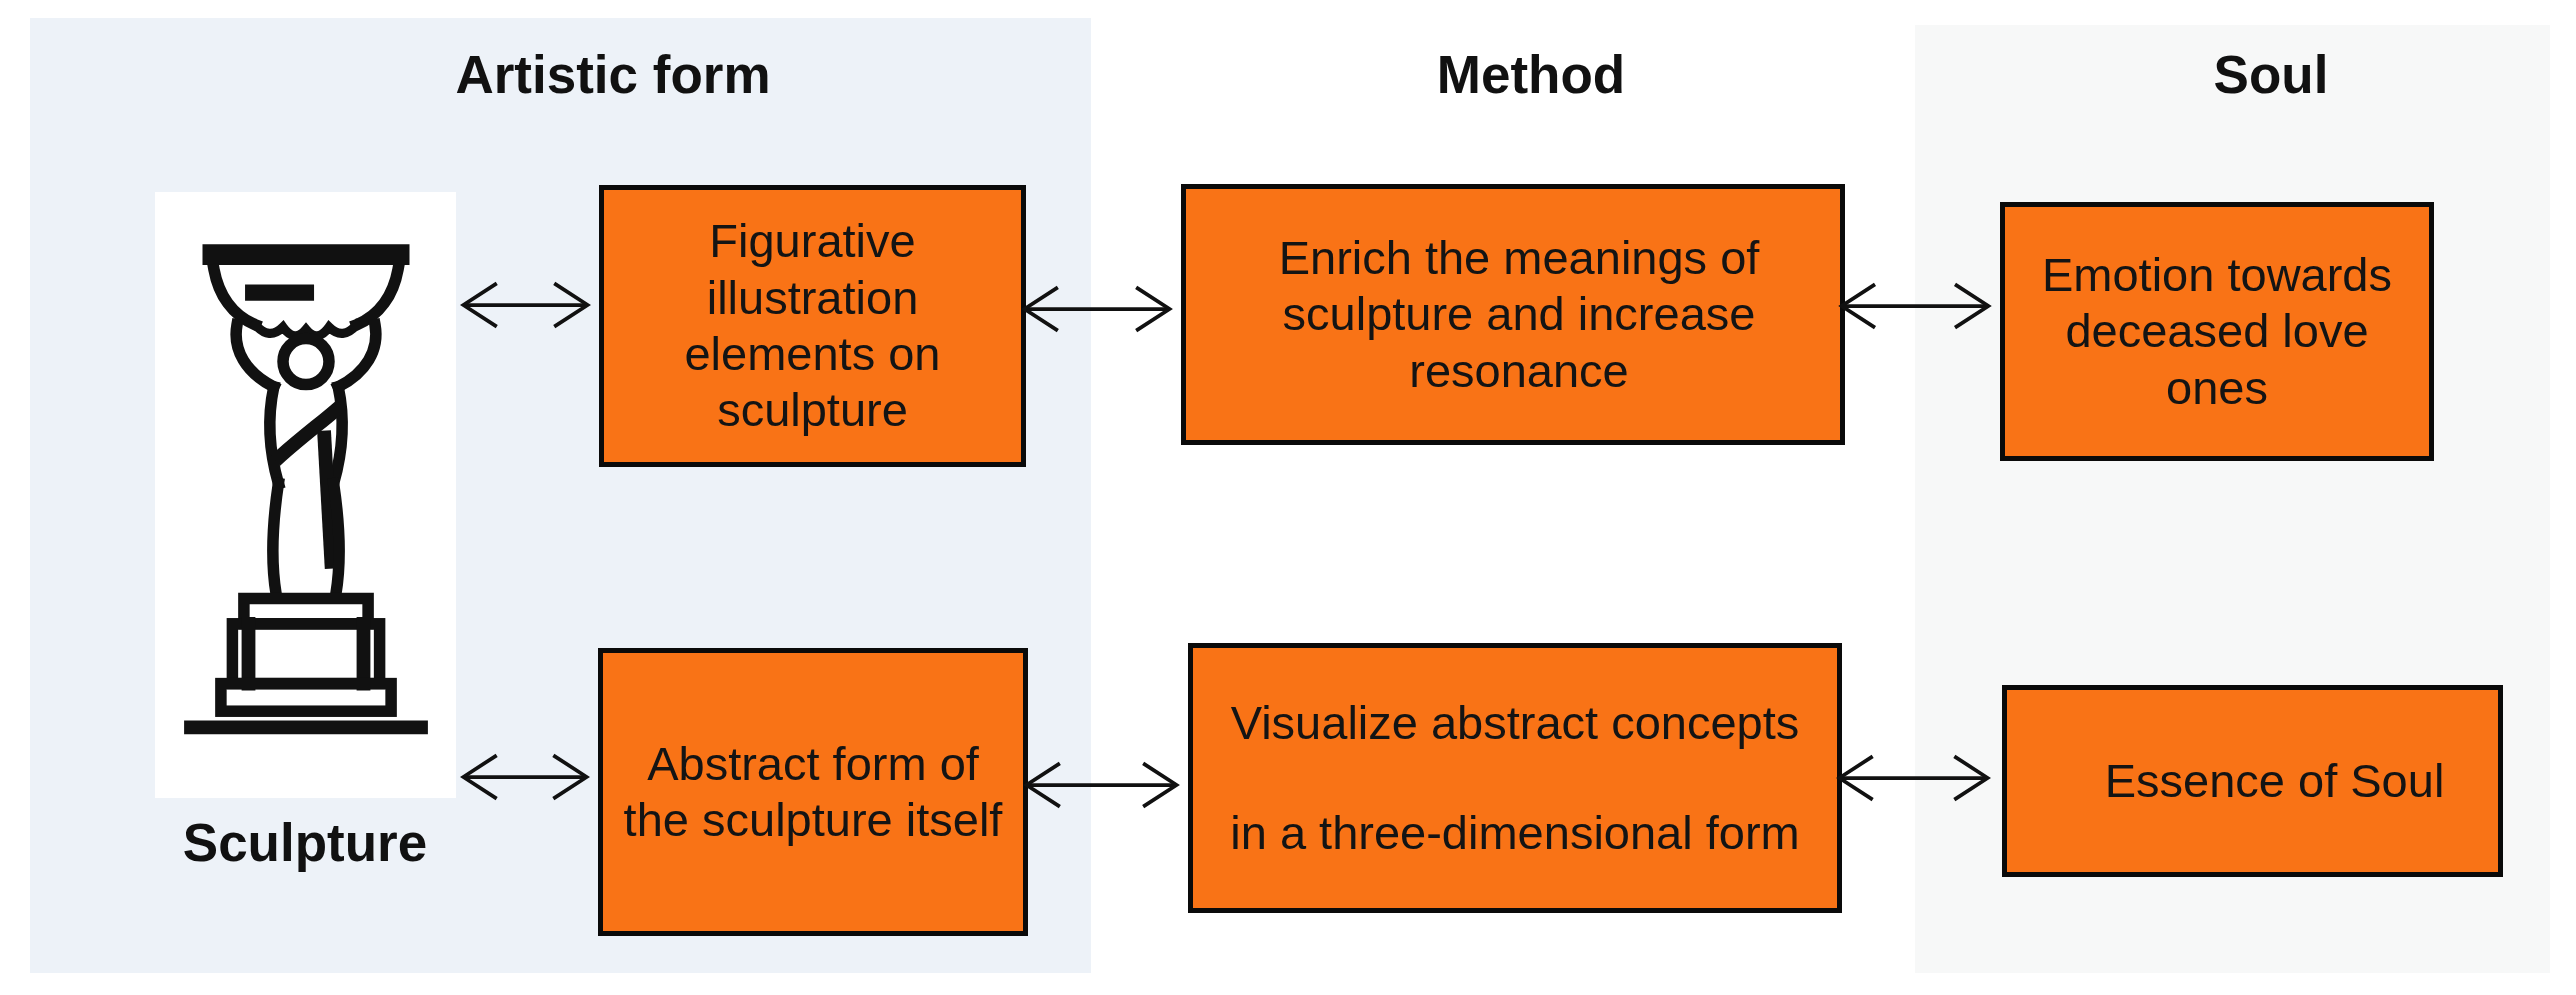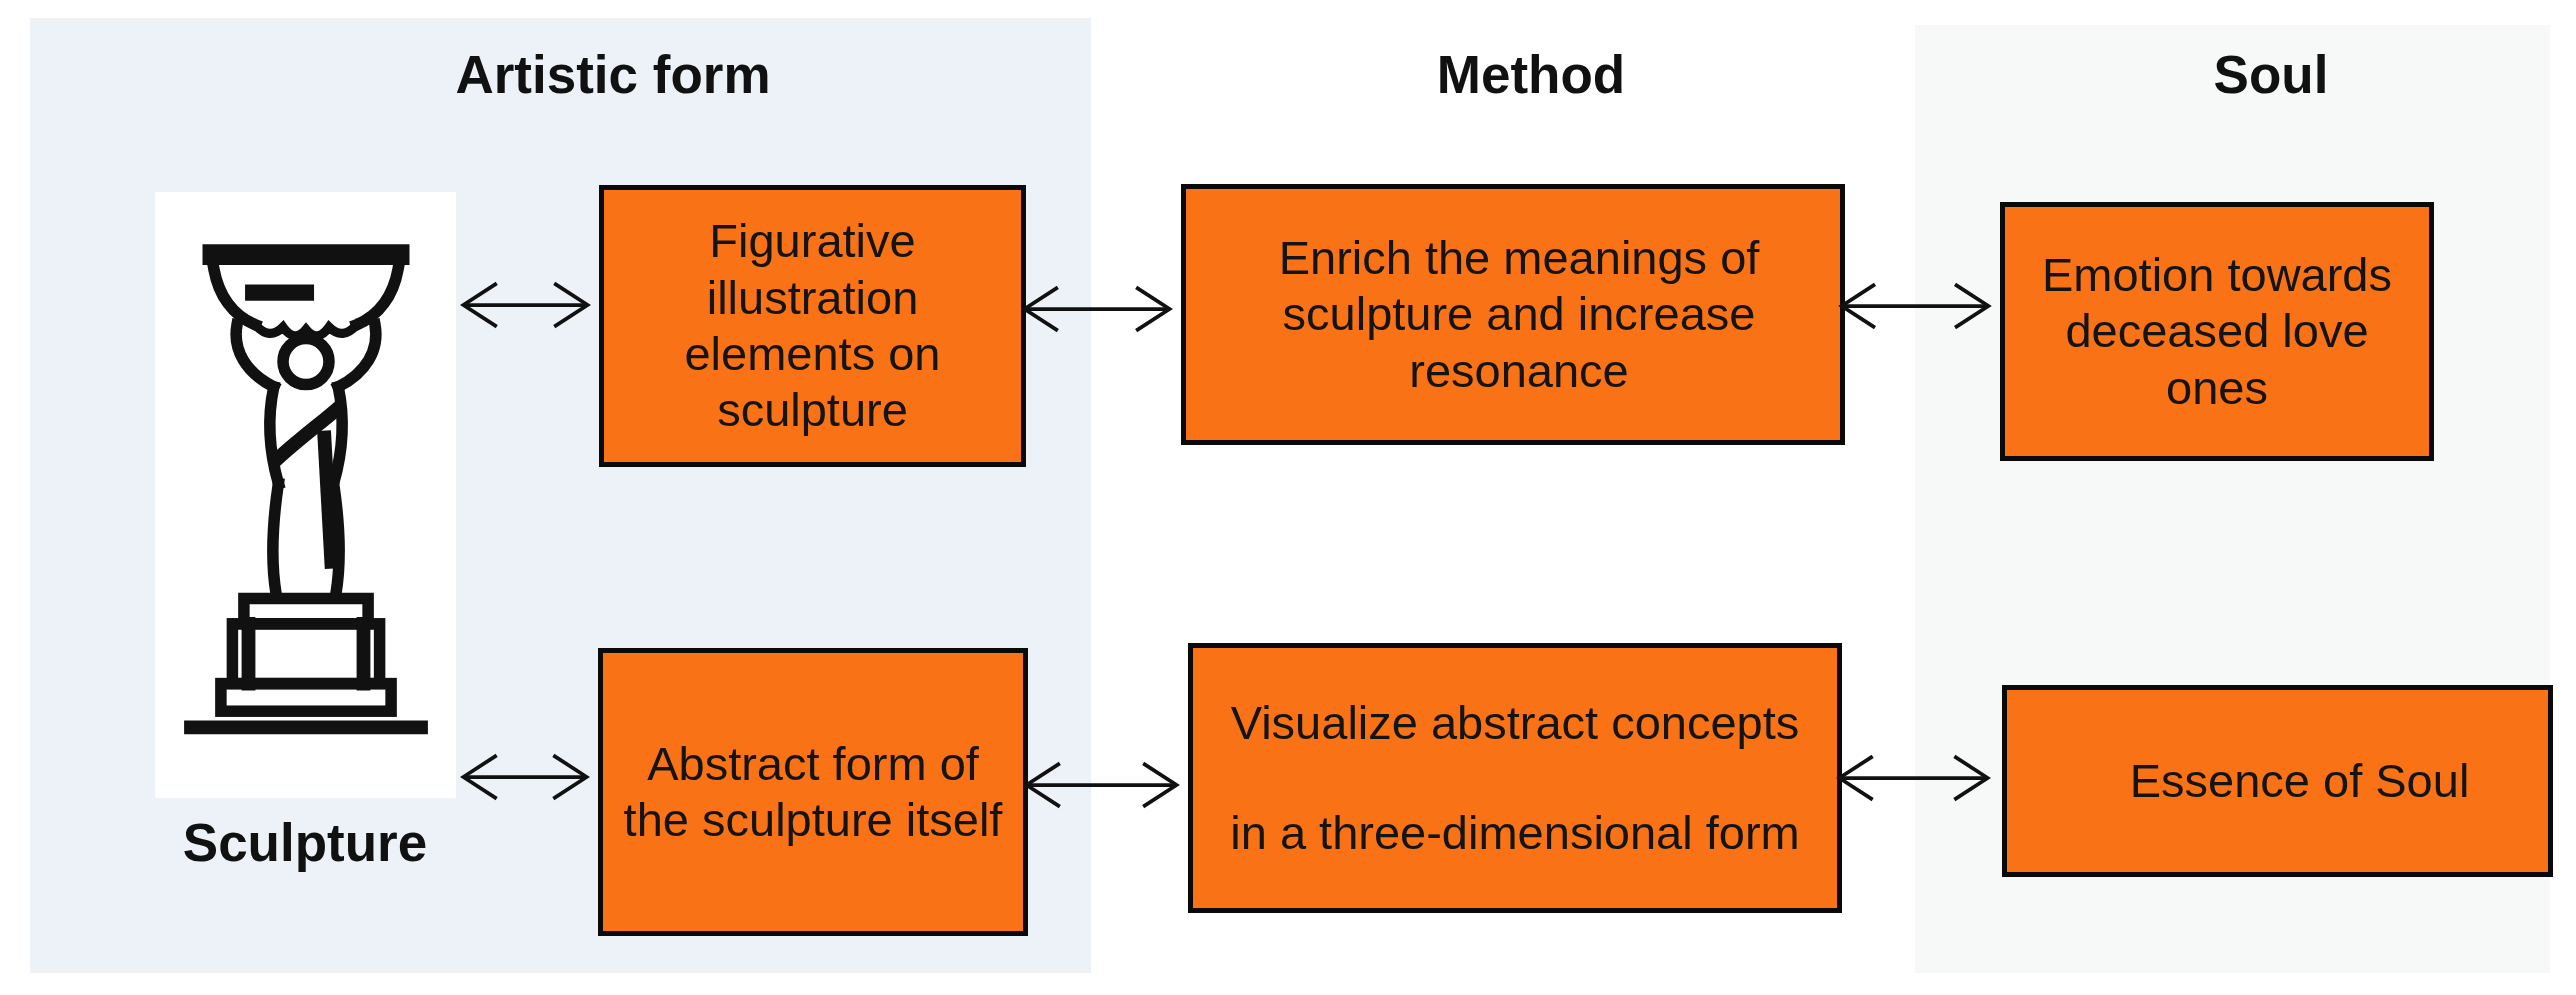--- a/index.html
+++ b/index.html
@@ -159,21 +159,21 @@
   </div>
 
   <div class="node" style="left:590px; top:648px; width:430px; height:288px;">
     <div class="node-text">Abstract form of
 the sculpture itself</div>
   </div>
   <div class="node" style="left:1180px; top:643px; width:654px; height:270px;">
     <div class="node-text loose">Visualize abstract concepts
 in a three-dimensional form</div>
   </div>
-  <div class="node" style="left:1994px; top:685px; width:551px; height:192px;padding-left:44px;">
+  <div class="node" style="left:1994px; top:685px; width:501px; height:192px;padding-left:44px;">
     <div class="node-text">Essence of Soul</div>
   </div>
 
   <svg class="arrow" style="left:460px; top:280px;" width="131" height="50" viewBox="0 0 157 60" aria-hidden="true">
     <line x1="4" y1="30" x2="153" y2="30"></line>
     <polyline points="44,4 4,30 44,56"></polyline>
     <polyline points="113,4 153,30 113,56"></polyline>
   </svg>
   <svg class="arrow" style="left:1021px; top:284px;" width="152" height="50" viewBox="0 0 182 60" aria-hidden="true">
     <line x1="4" y1="30" x2="178" y2="30"></line>

